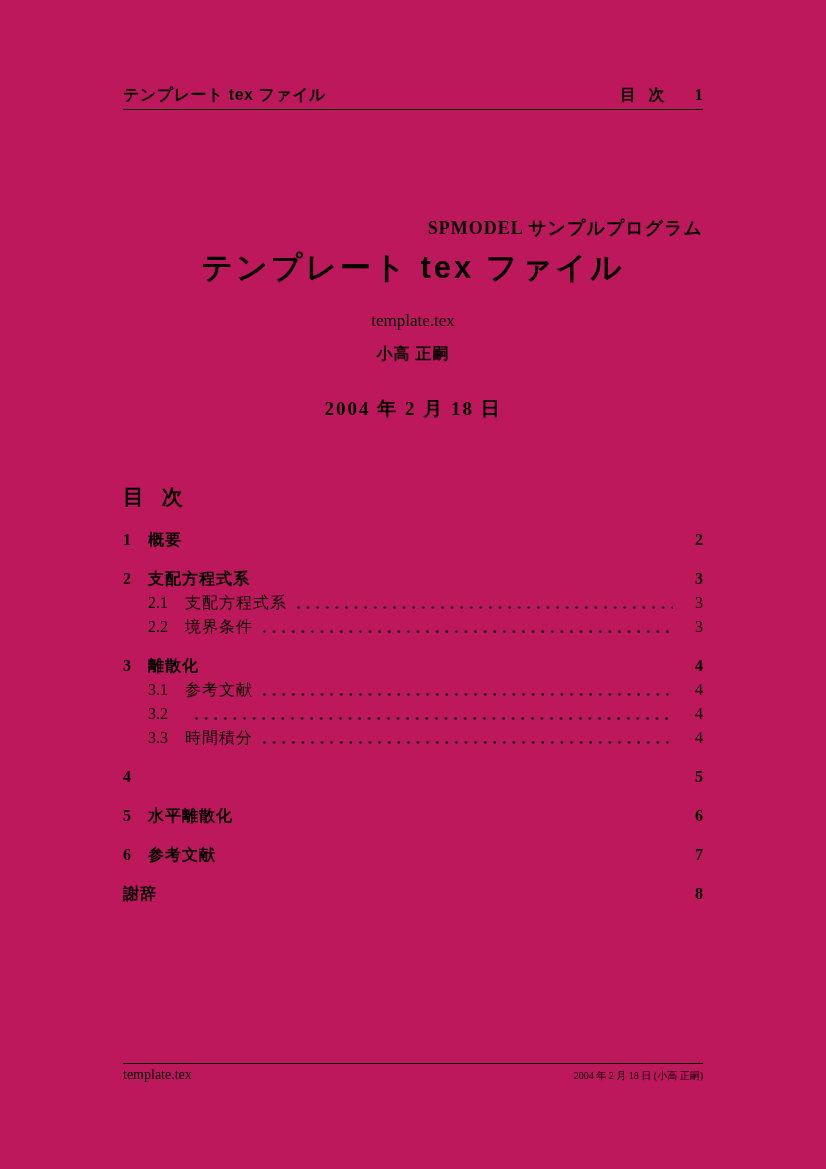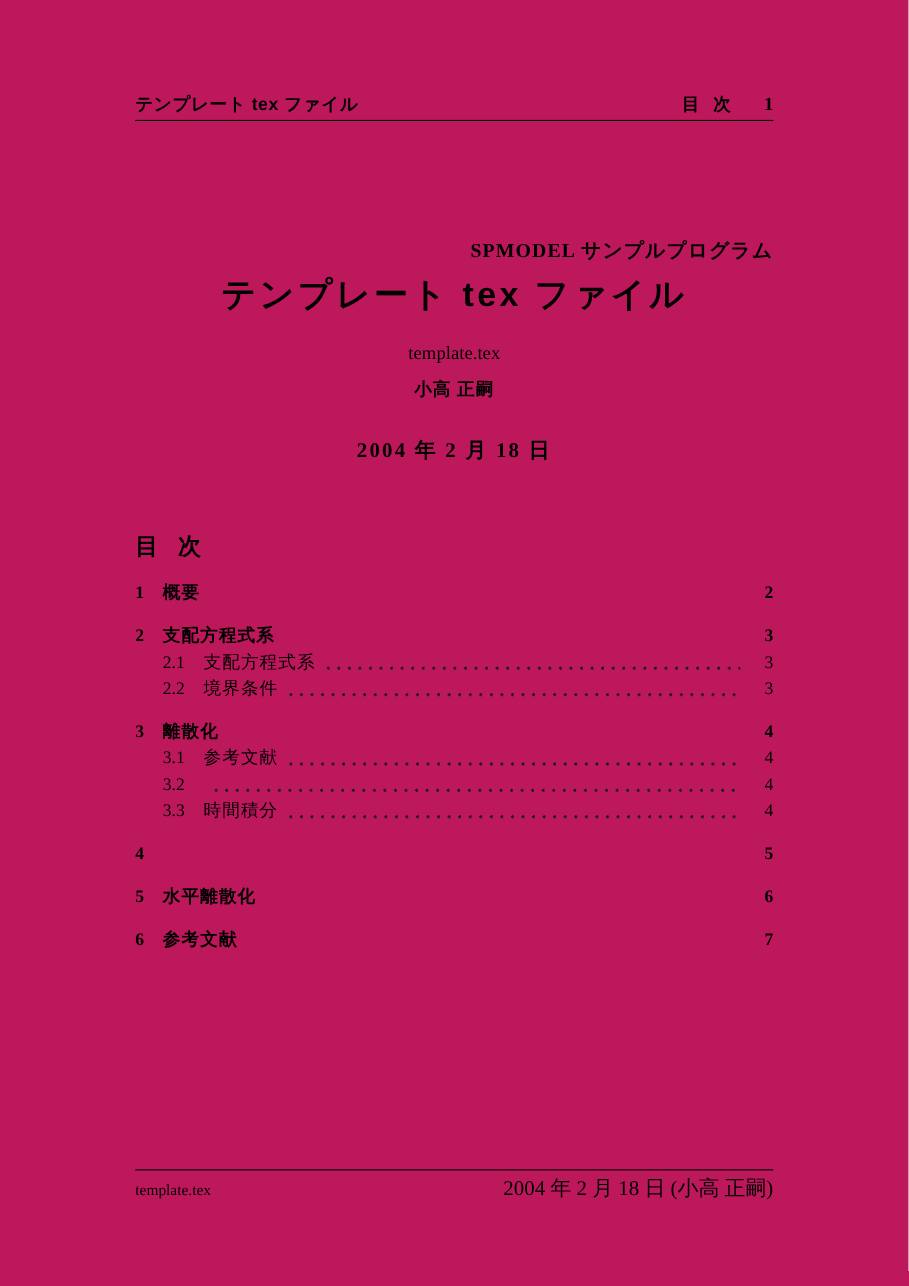--- a/index.html
+++ b/index.html
@@ -134,21 +134,21 @@
     left: 123px; top: 1063px;
     width: 580px;
     border-top: 1px solid #000000;
     padding-top: 3px;
     display: flex;
     justify-content: space-between;
     align-items: baseline;
     font-size: 14px;
   }
   .running-footer .ftr-left { font-size: 14px; }
-  .running-footer .ftr-right { font-size: 19px; }
+  .running-footer .ftr-right { font-size: 10px; }
 </style>
 </head>
 <body>
 
 <div class="page">
 
   <div class="running-header">
     <span class="hdr-left">テンプレート tex ファイル</span>
     <span class="hdr-right">
       <span class="hdr-mark">目 次</span>
@@ -224,20 +224,26 @@
       <span class="toc-title">水平離散化</span>
       <span class="leader hidden"></span>
       <span class="toc-page">6</span>
     </div>
       <div class="toc-row lvl1">
       <span class="toc-num">6</span>
       <span class="toc-title">参考文献</span>
       <span class="leader hidden"></span>
       <span class="toc-page">7</span>
     </div>
+      <div class="toc-row lvl1">
+      <span class="toc-num empty"></span>
+      <span class="toc-title">謝辞</span>
+      <span class="leader hidden"></span>
+      <span class="toc-page">8</span>
+    </div>
     </div>
 
   <div class="running-footer">
     <span class="ftr-left">template.tex</span>
     <span class="ftr-right">2004 年 2 月 18 日 (小高 正嗣)</span>
   </div>
 
 </div>
 
 </body></html>

